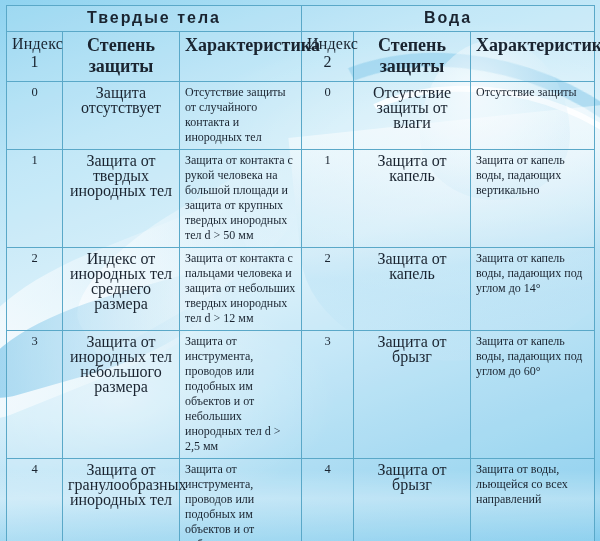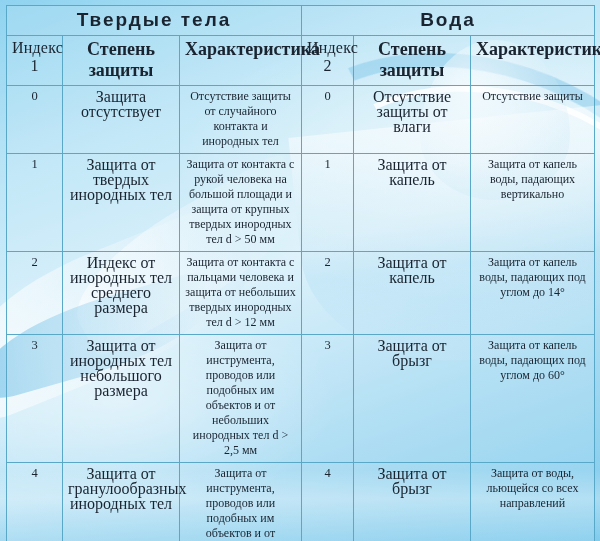--- a/index.html
+++ b/index.html
@@ -81,21 +81,21 @@
   }
   table.ip td, table.ip th{
     border:1px solid #5aa8c8;
     vertical-align:top;
     padding:3px 5px 4px 5px;
     color:#1a2430;
     background:rgba(255,255,255,.12);
   }
   .grp{
     text-align:center;
-    font-size:19px;
+    font-size:16px;
     font-weight:bold;
     letter-spacing:2px;
     padding:5px 0 6px 0;
     background:rgba(236,249,253,.82);
     color:#0e1a24;
     font-family:"Liberation Sans","DejaVu Sans",sans-serif;
     margin-left:44px;
   }
   .hd{
     text-align:center;
@@ -110,21 +110,21 @@
     text-align:center;
     font-size:12.5px;
     background:rgba(255,255,255,.14);
   }
   .lvl{
     text-align:center;
     font-size:16px;
     line-height:15px;
   }
   .chr{
-    text-align:center;
+    text-align:left;
     font-size:12px;
     line-height:15px;
   }
   
   col.c1{width:56px}
   col.c2{width:117px}
   col.c3{width:122px}
   col.c4{width:52px}
   col.c5{width:117px}
   col.c6{width:124px}

